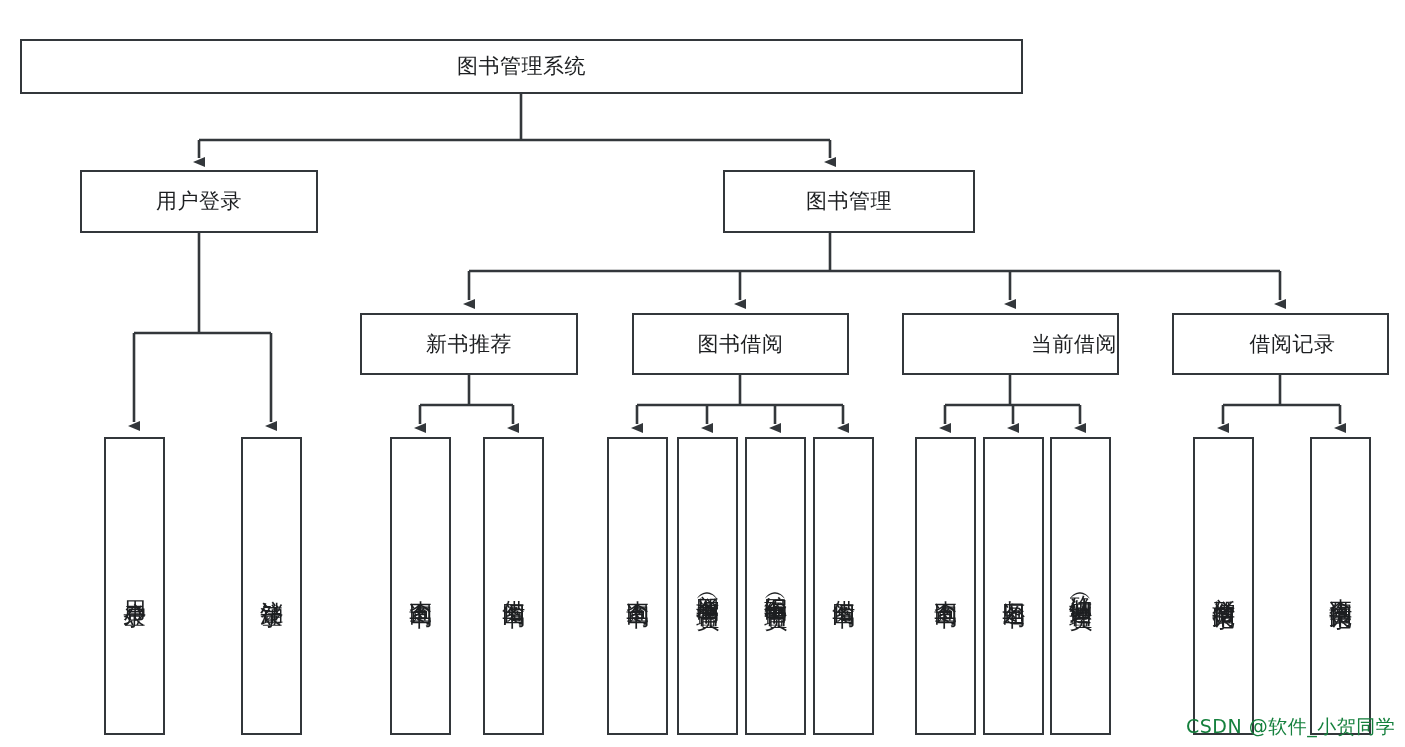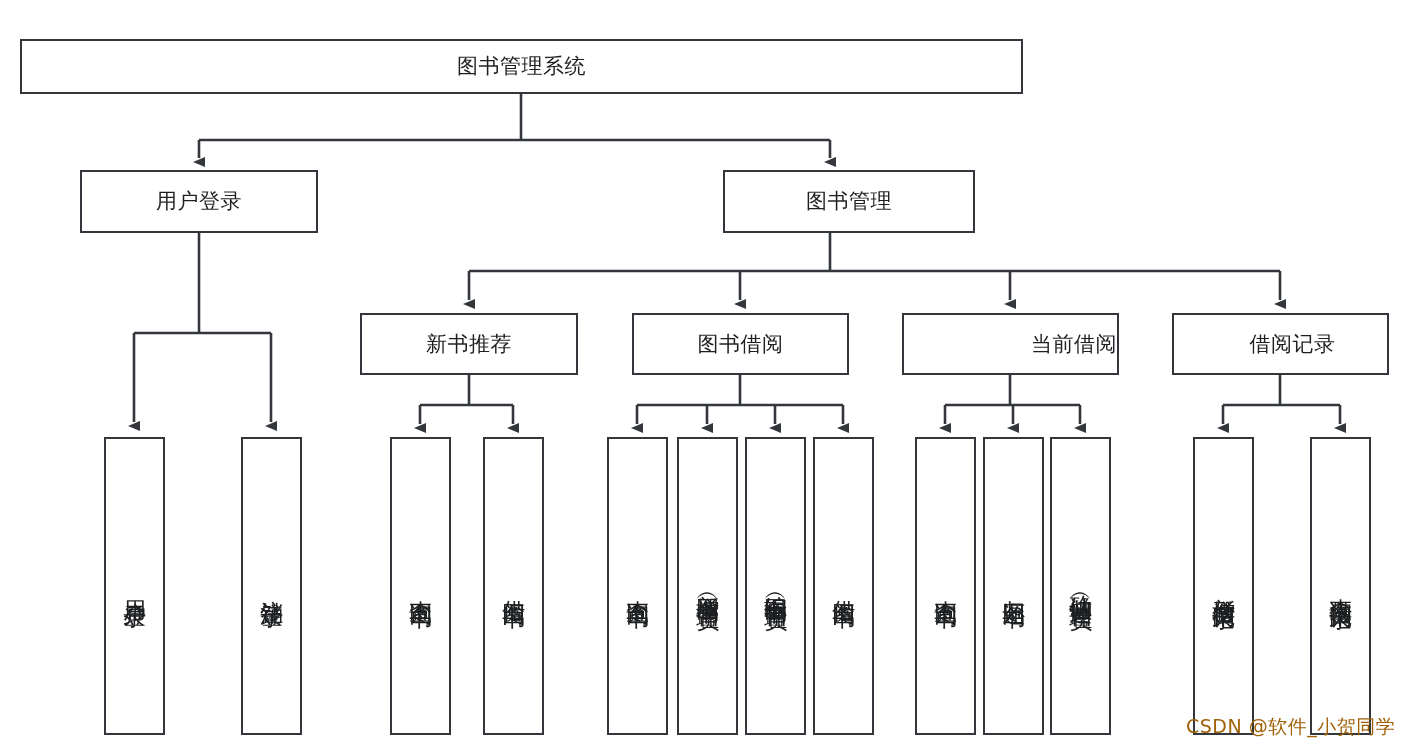--- a/index.html
+++ b/index.html
@@ -53,21 +53,21 @@
     text-orientation: upright;
     font-size: 23px;
     line-height: 1.1;
     letter-spacing: 2px;
   }
   .watermark {
     position: absolute;
     left: 1186px;
     top: 714px;
     font-size: 19px;
-    color: #a16207;
+    color: #15803d;
     white-space: nowrap;
     letter-spacing: 0.5px;
   }
 </style>
 </head>
 <body>
 
 <div id="canvas">
 
   <svg id="wires" viewBox="0 0 1405 747">

